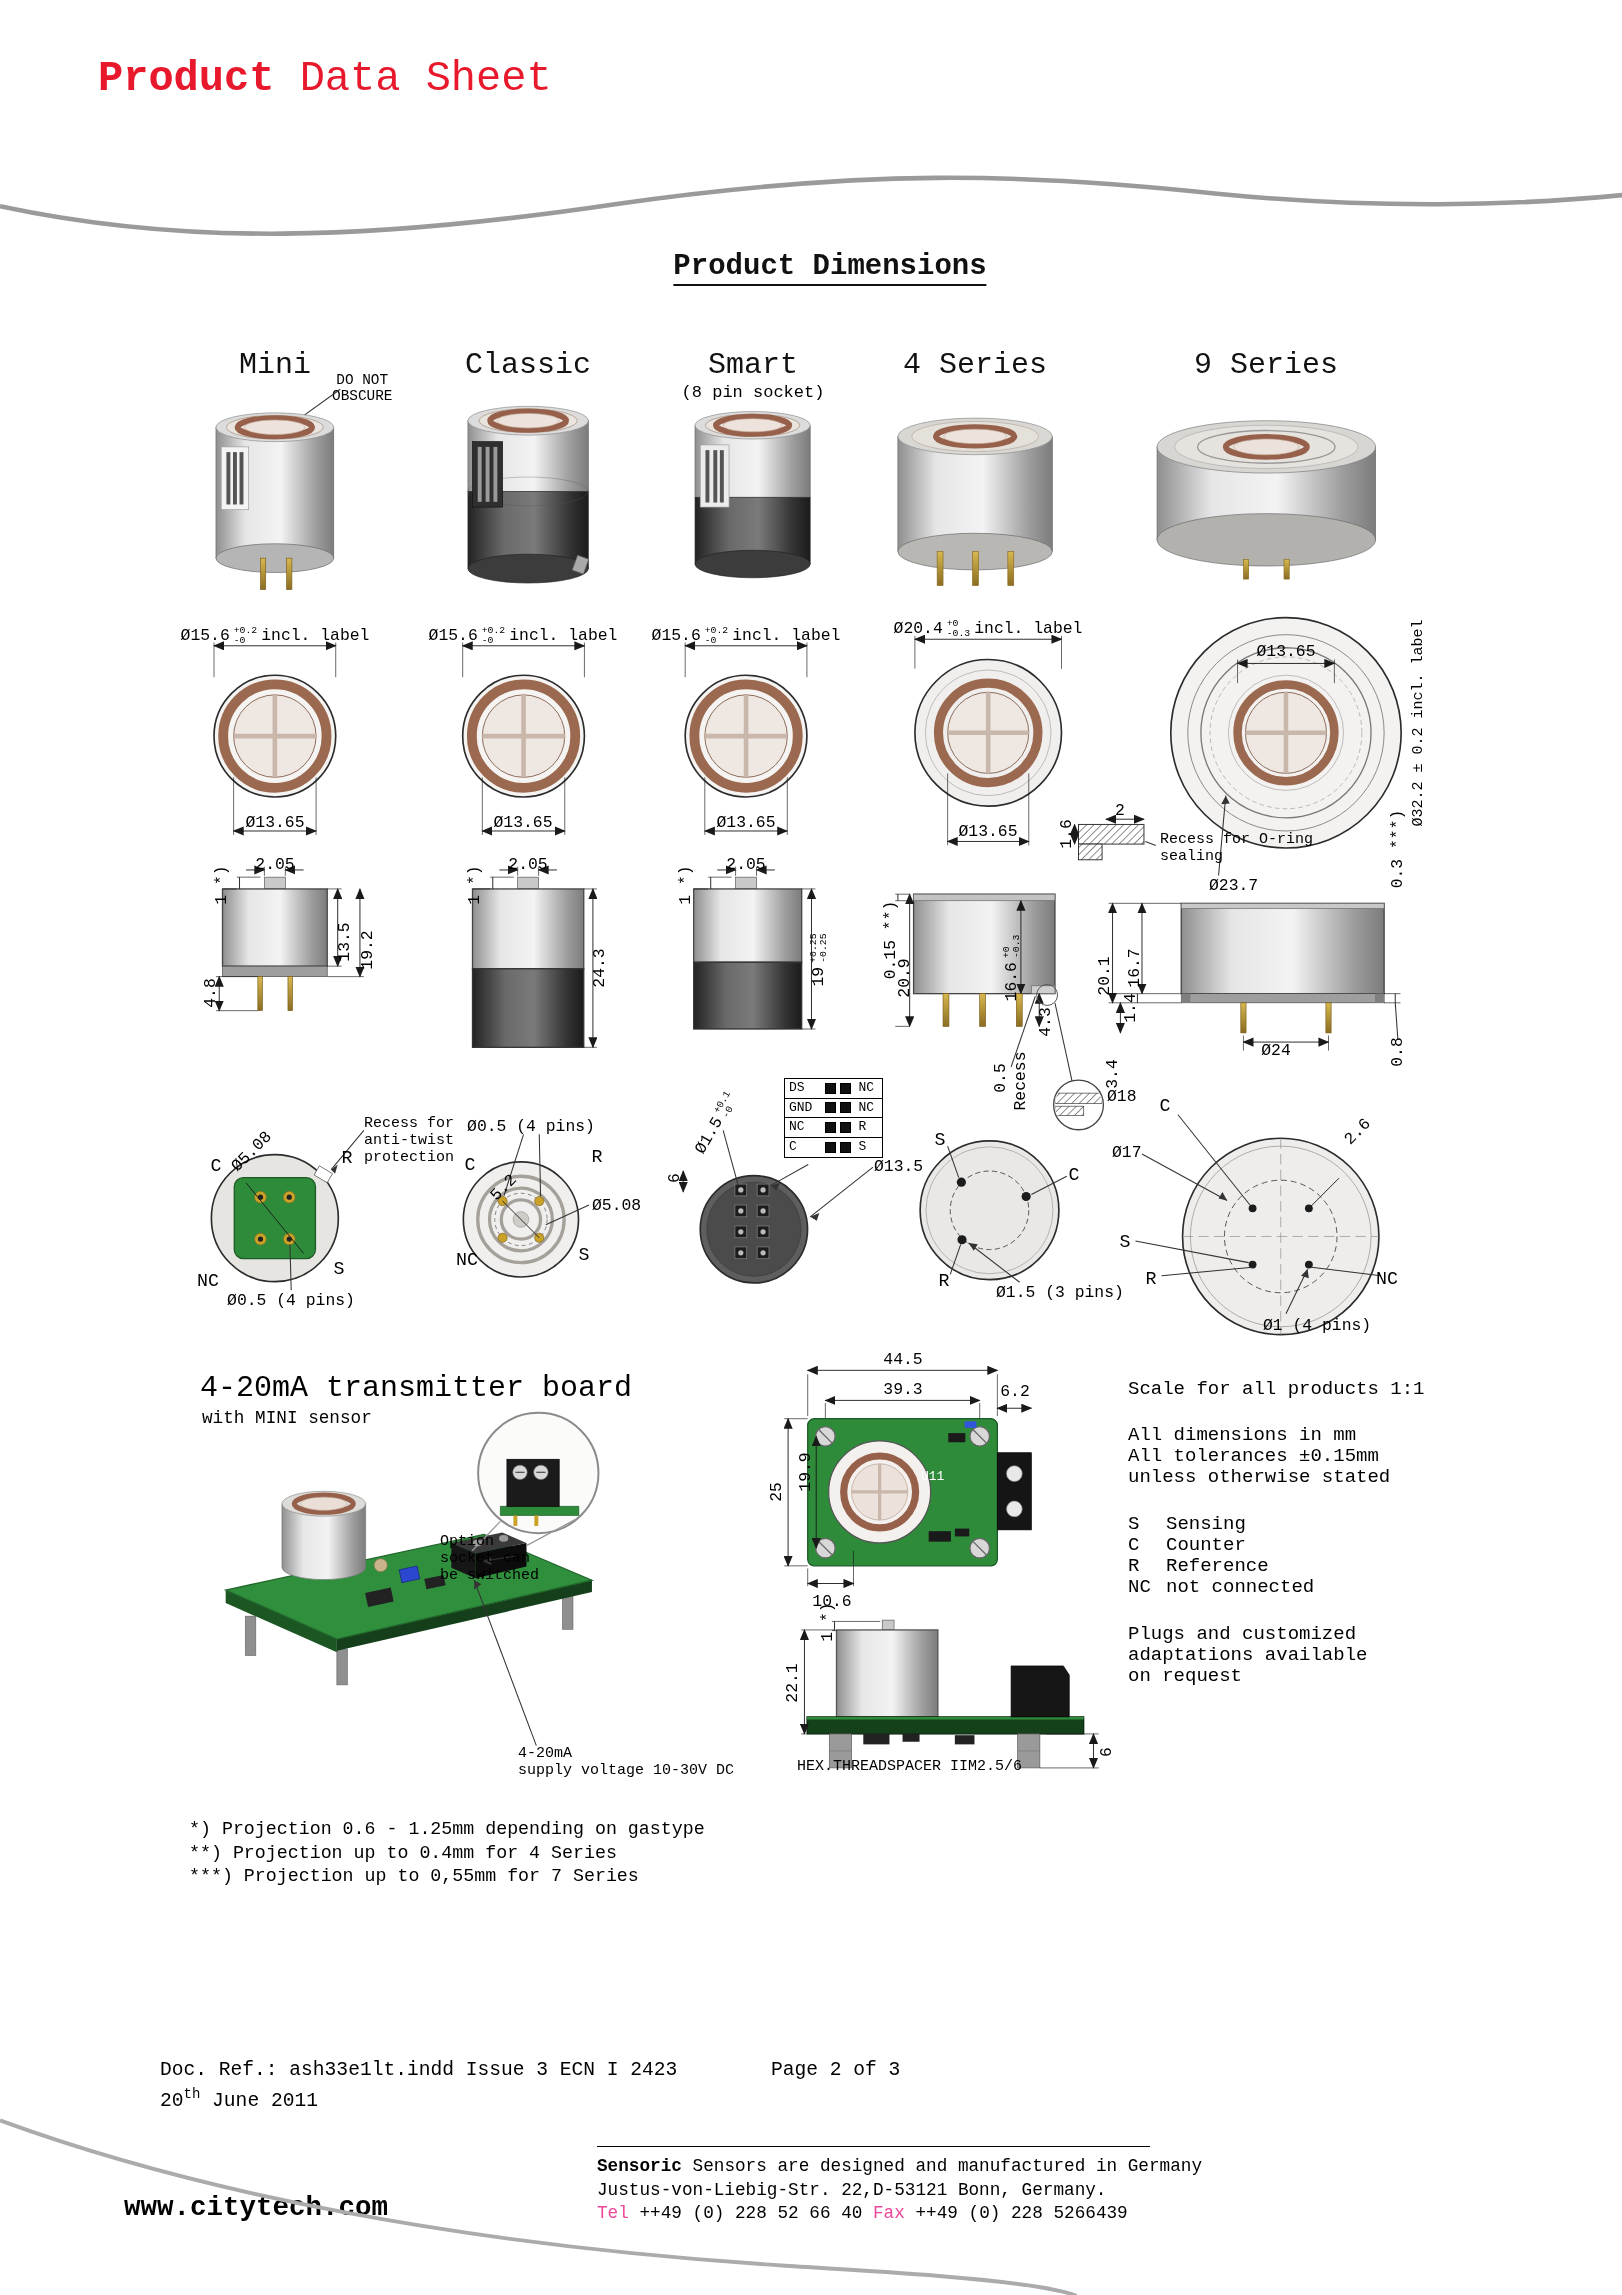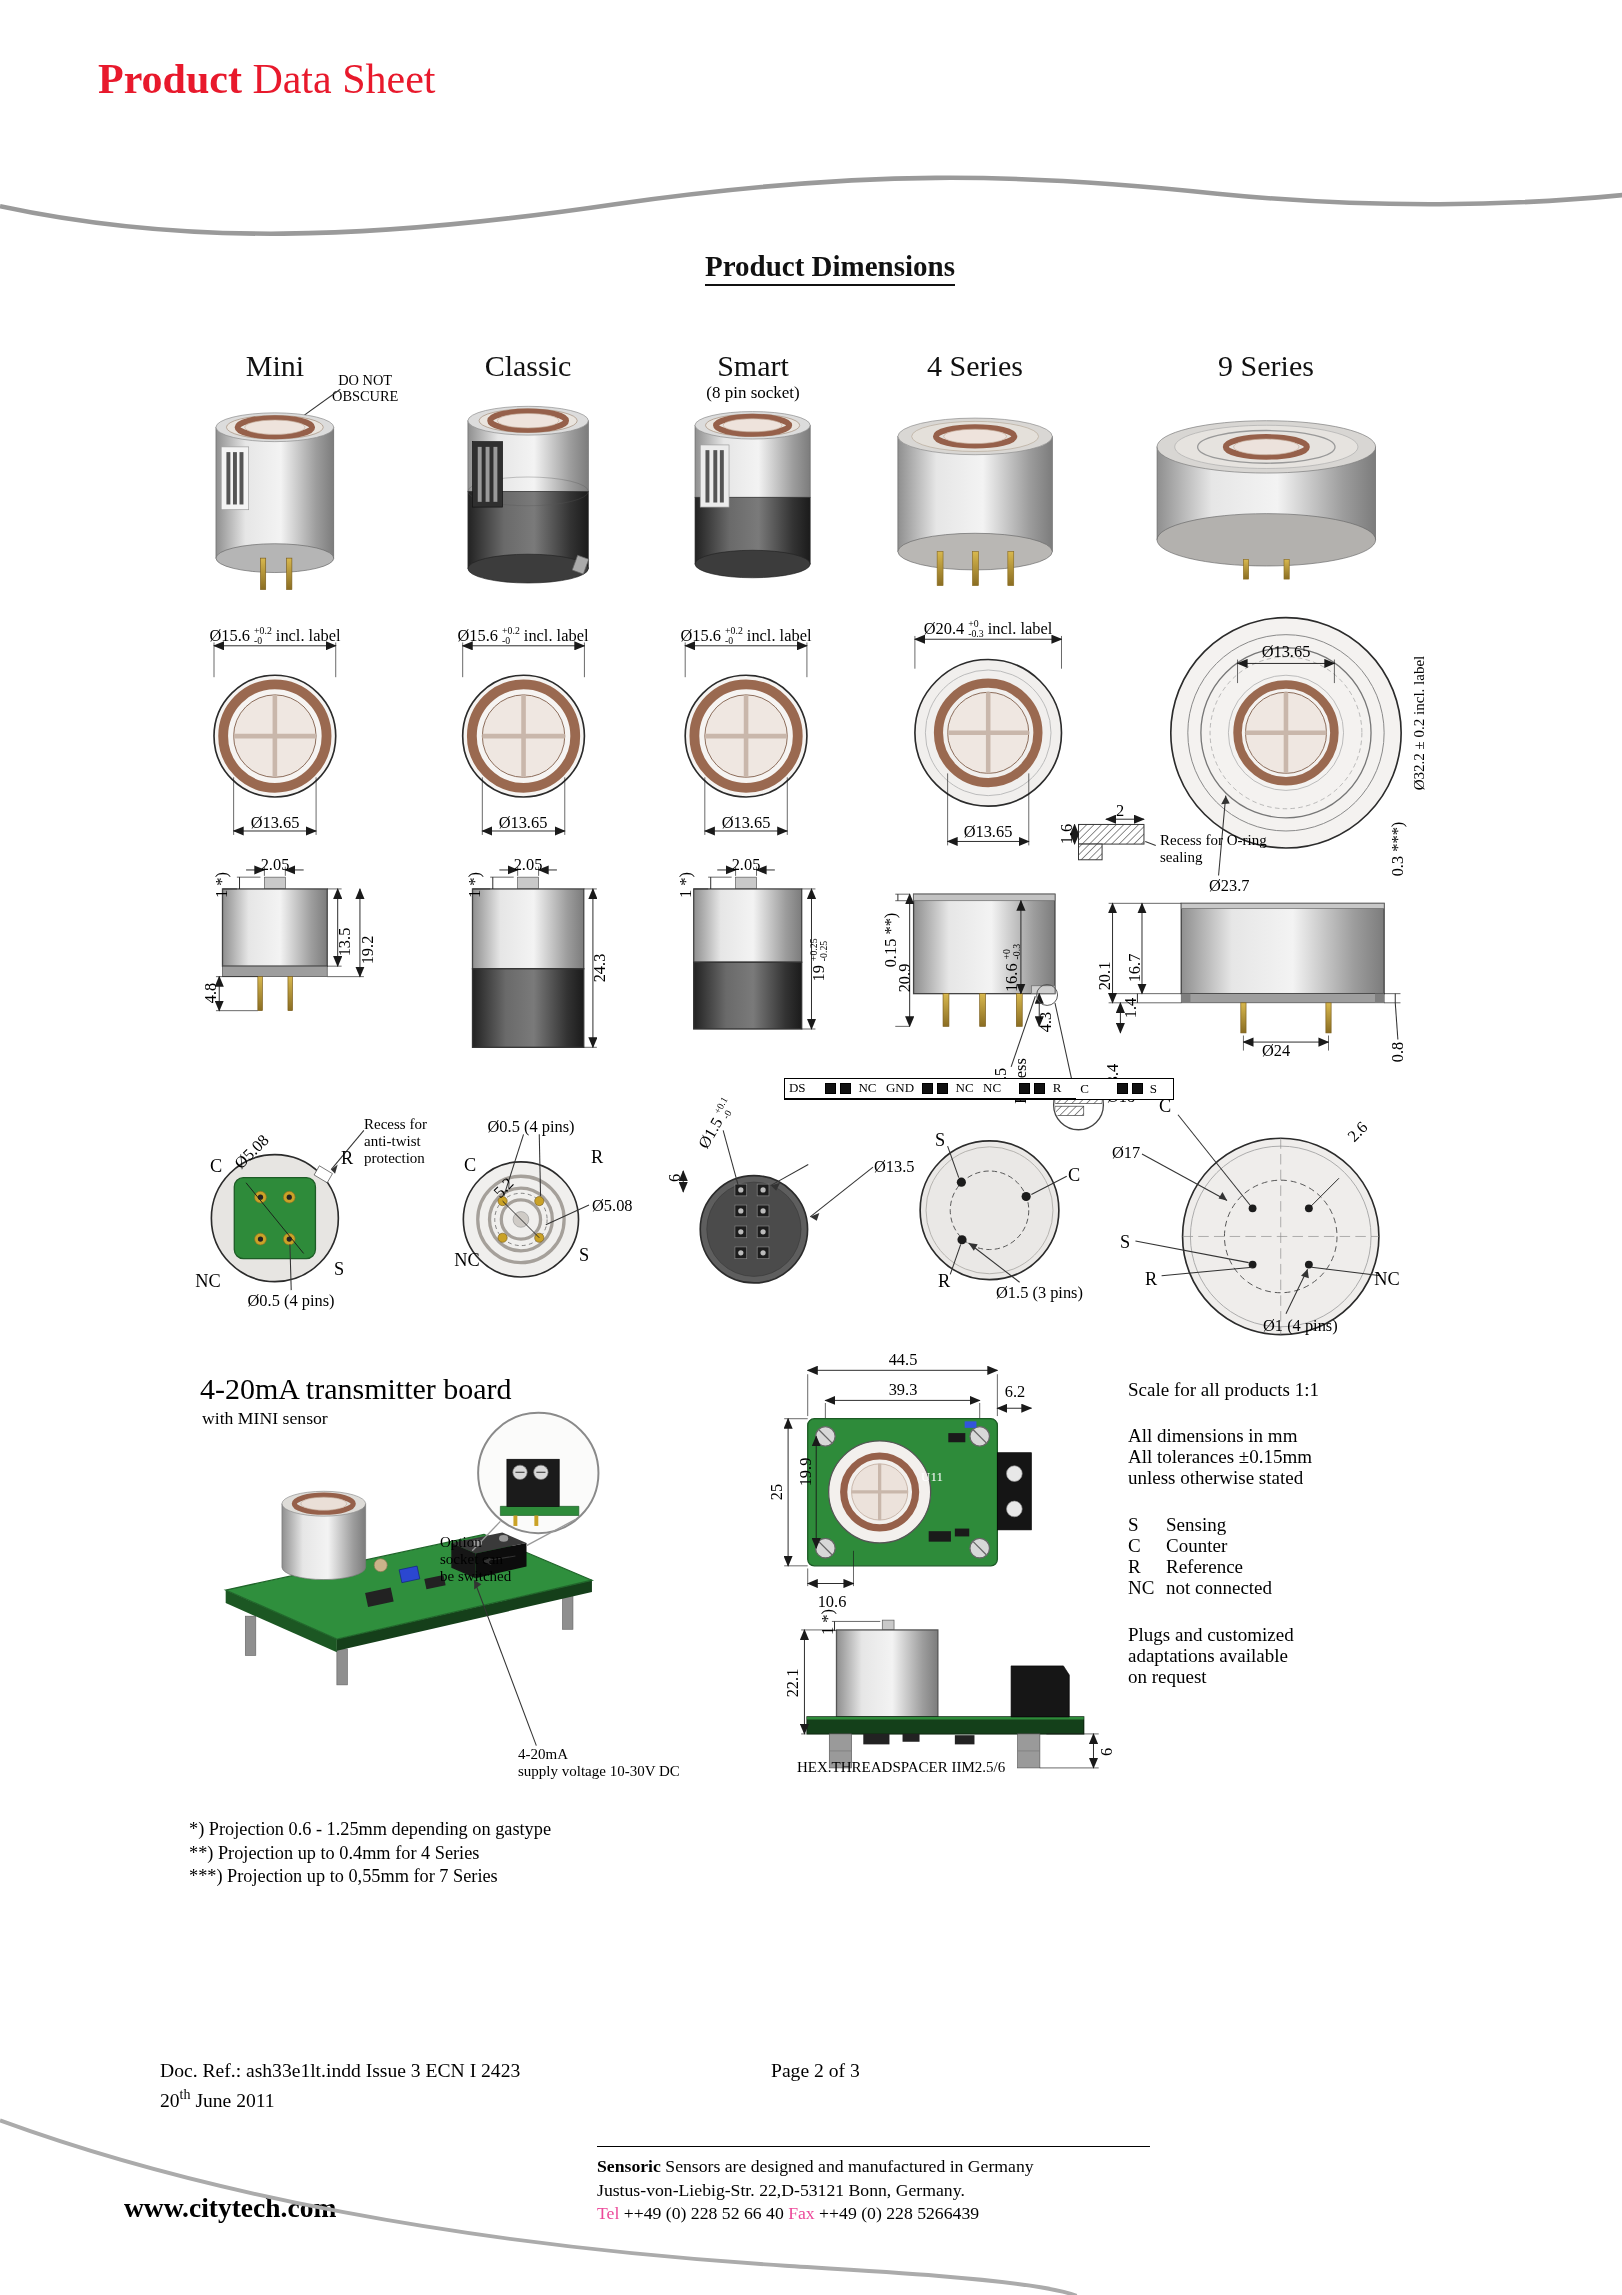--- a/index.html
+++ b/index.html
@@ -1,35 +1,35 @@
 <!DOCTYPE html>
 <html style="font-size:10.5px"><head>
 <meta charset="utf-8">
 <style>
 *{margin:0;padding:0;box-sizing:border-box}
 html,body{background:#fff}
-.page{position:relative;width:1623px;height:2295px;background:#fff;overflow:hidden;font-family:Liberation Serif, serif;color:#000}
+.page{position:relative;width:1623px;height:2295px;background:#fff;overflow:hidden;font-family:Liberation Mono, monospace;color:#000}
 .abs{position:absolute}
 .t{position:absolute;font-size:16.4px;color:#000;white-space:nowrap;line-height:1.12}
 .cc{transform:translate(-50%,-50%)}
 .rr{transform:translate(-50%,-50%) rotate(-90deg)}
 .r45{transform:translate(-50%,-50%) rotate(-45deg)}
 .r60{transform:translate(-50%,-50%) rotate(-60deg)}
 .dlabel{display:inline-flex;align-items:center;gap:2px}
 .tol{display:inline-flex;flex-direction:column;font-size:9.8px;line-height:1.05;margin:0 2px;text-align:left}
 .f22{font-size:14.4px}.f23{font-size:15px}.f26{font-size:17px}.f27{font-size:17.7px}.f28{font-size:18.3px}.f30{font-size:19.6px}
 .pin{font-size:18.3px}
 .pname{font-size:30px;color:#111}
 .hdr{position:absolute;left:98px;top:55px;font-size:42px;color:#e8192c}
 .hdr b{font-weight:bold}
 .sec-title{position:absolute;left:830px;top:250px;transform:translateX(-50%);font-size:29px;font-weight:bold;color:#111;border-bottom:2.6px solid #111;padding-bottom:1.3px}
 .notes{position:absolute;left:1128px;width:366px;font-size:19px;line-height:21px}
 .legend-row{display:flex}
 .legend-k{width:38px}
-.ptable{border:1.3px solid #000;display:inline-flex;flex-direction:row;background:#fff}
+.ptable{border:1.3px solid #000;display:inline-flex;flex-direction:column;background:#fff}
 .prow{display:flex;align-items:center;border-bottom:1.3px solid #000;height:19.6px;padding:0 1.3px}
 .prow:last-child{border-bottom:none}
 .plbl{width:37px;font-size:13px;padding-left:2.6px}
 .plbl.rgt{width:27.5px;padding-left:5.2px}
 .psq{width:11px;height:11px;background:#111;margin:0 2px;border:0.7px solid #000;flex:none}
 .red{color:#ec4899}
 .logo-blue{width:156px;height:90px;background:#2170b8;border-radius:10.5px 10.5px 0 0;position:relative;overflow:hidden}
 .logo-red{width:164px;height:80px;background:#e8112d;color:#fff;text-align:center;margin-top:2px}
 .logo-city{font-size:50px;font-weight:bold;letter-spacing:5.9px;line-height:56px}
 .logo-tech{font-size:13px;letter-spacing:3.3px;line-height:14.4px}

